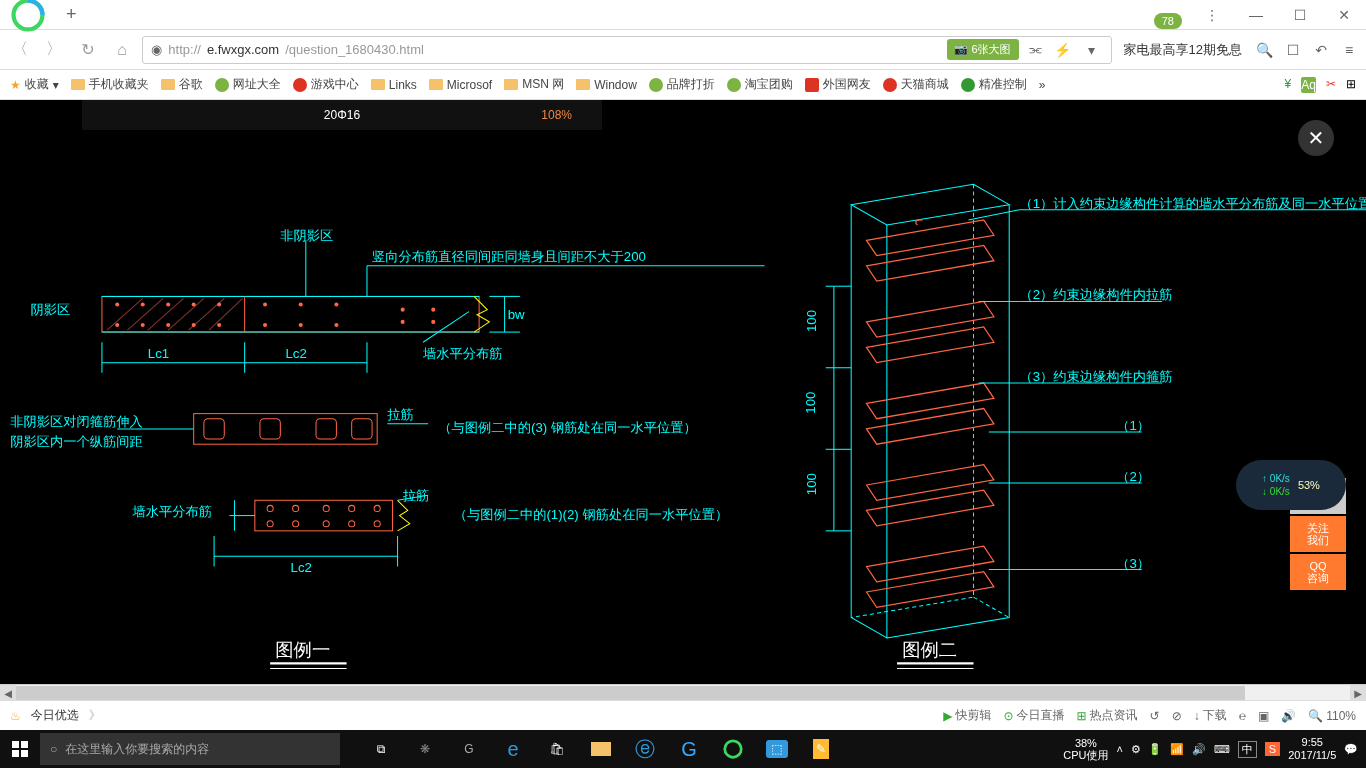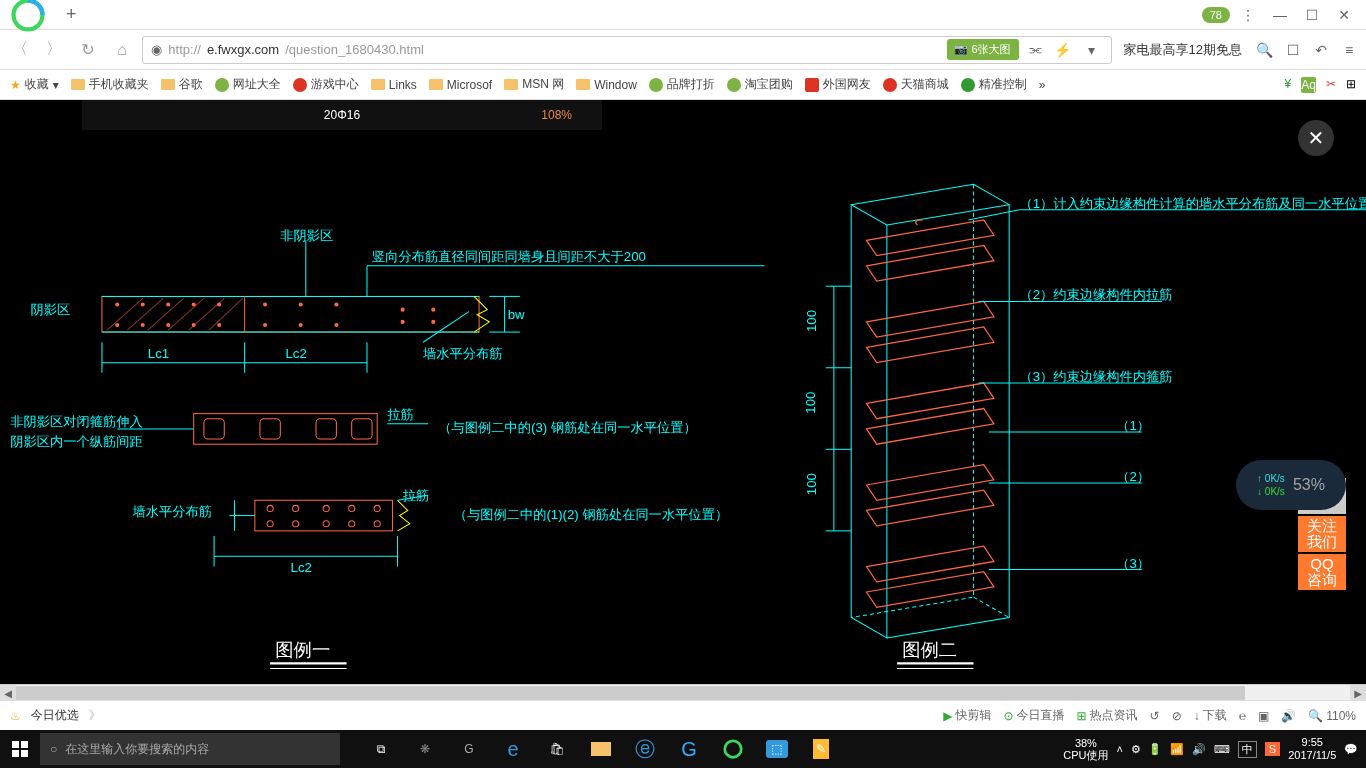--- a/index.html
+++ b/index.html
@@ -4,21 +4,21 @@
 <style>
 *{margin:0;padding:0;box-sizing:border-box;font-family:"Microsoft YaHei",Arial,sans-serif}
 body{width:1366px;height:768px;overflow:hidden;background:#fff;position:relative}
 .titlebar{height:30px;background:#fff;display:flex;align-items:center;border-bottom:1px solid #ddd}
 .browser-icon{width:40px;height:40px;margin:2px 8px;display:flex;align-items:center;justify-content:center}
 .browser-icon svg{width:34px;height:34px}
 .tab{display:flex;align-items:center;background:#fff;height:30px;padding:0 8px;border-right:1px solid #ddd;gap:6px;font-size:12px;min-width:220px}
 .tab-favicon{width:16px;height:16px;background:#4a90d9;border-radius:50%}
 .tab-close{color:#888;font-size:14px;padding:0 4px}
 .newtab{padding:0 10px;color:#666;font-size:18px}
-.title-right{margin-left:auto;display:flex;align-items:center;gap:4px;padding-right:8px}
+.title-right{margin-left:auto;display:flex;align-items:flex-end;gap:16px;padding-right:8px}
 .badge-78{background:#7cb342;color:#fff;border-radius:12px;padding:2px 8px;font-size:11px}
 .win-btn{width:28px;height:28px;display:flex;align-items:center;justify-content:center;color:#666;font-size:14px}
 .addrbar{height:40px;display:flex;align-items:center;padding:0 6px;gap:6px;border-bottom:1px solid #ddd}
 .nav-btn{width:28px;height:28px;display:flex;align-items:center;justify-content:center;color:#999;font-size:16px}
 .url-box{flex:1;display:flex;align-items:center;height:28px;border:1px solid #ccc;border-radius:3px;padding:0 8px;gap:6px;font-size:13px;color:#666}
 .url-box .proto{color:#999}
 .url-box .domain{color:#333}
 .url-pill{background:#7cb342;color:#fff;padding:3px 8px;border-radius:3px;font-size:11px;display:flex;align-items:center;gap:3px}
 .addr-icon{width:22px;height:22px;display:flex;align-items:center;justify-content:center;color:#666;font-size:14px}
 .promo-text{font-size:13px;color:#333;padding:0 6px}
@@ -27,24 +27,24 @@
 .bm .star{color:#f5a623}
 .bm .folder{width:14px;height:11px;background:#f5c26b;border-radius:1px}
 .bm .circ{width:14px;height:14px;border-radius:50%}
 .content{position:absolute;top:100px;left:0;right:0;bottom:68px;background:#fff}
 .cad-view{position:absolute;inset:0;background:#000;overflow:hidden}
 .cad-top{position:absolute;top:0;left:82px;width:520px;height:30px;background:#111;display:flex;align-items:center;justify-content:center;color:#fff;font-size:12px}
 .cad-top .pct{position:absolute;right:30px;color:#e84}
 .cad-svg{position:absolute;top:18px;left:0;right:0;bottom:0}
 .cad-close{position:absolute;top:20px;right:32px;width:36px;height:36px;border-radius:50%;background:#333;color:#fff;display:flex;align-items:center;justify-content:center;font-size:20px}
 .side-float{position:absolute;right:20px;bottom:110px;display:flex;flex-direction:column;gap:2px}
-.side-btn{width:48px;height:36px;background:#ff7a2e;color:#fff;font-size:15px;display:flex;align-items:center;justify-content:center;text-align:center;line-height:1.1}
+.side-btn{width:56px;height:36px;background:#ff7a2e;color:#fff;font-size:11px;display:flex;align-items:center;justify-content:center;text-align:center;line-height:1.1}
 .side-btn.top{background:#ccc}
 .net-gauge{position:absolute;right:20px;top:360px;width:110px;height:50px;background:#1a2a3a;border-radius:25px;color:#fff;font-size:10px;display:flex;align-items:center;justify-content:center}
-.net-gauge .big{font-size:16px;color:#a3a3a3;margin-left:8px}
+.net-gauge .big{font-size:11px;color:#fef9c3;margin-left:8px}
 .botbar{position:absolute;bottom:38px;left:0;right:0;height:30px;background:#fff;border-top:1px solid #ddd;display:flex;align-items:center;padding:0 10px;font-size:12px;gap:10px}
 .bot-icon{color:#f5a623}
 .bot-link{color:#333}
 .bot-right{margin-left:auto;display:flex;align-items:center;gap:12px;color:#666}
 .bot-item{display:flex;align-items:center;gap:3px}
 .taskbar{position:absolute;bottom:0;left:0;right:0;height:38px;background:#101010;display:flex;align-items:center;color:#fff;font-size:12px}
 .tb-start{width:40px;height:38px;display:flex;align-items:center;justify-content:center;background:#101010}
 .tb-search{display:flex;align-items:center;gap:8px;background:#333;height:32px;padding:0 10px;width:300px;color:#aaa}
 .tb-apps{display:flex;align-items:center;gap:2px;margin-left:20px}
 .tb-app{width:42px;height:38px;display:flex;align-items:center;justify-content:center}

